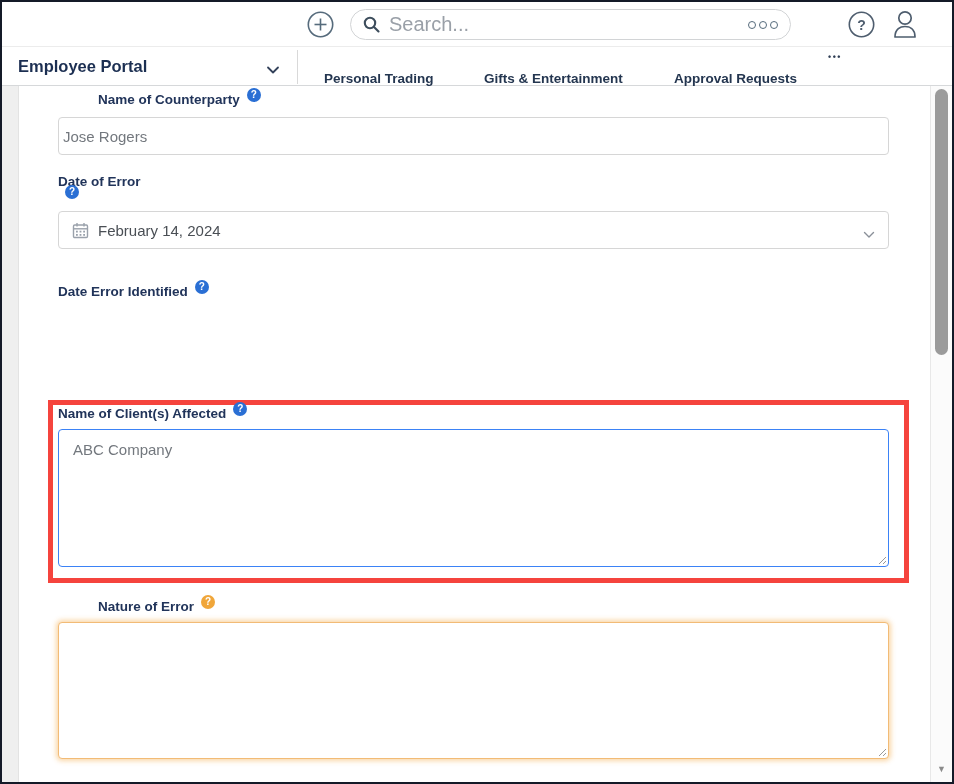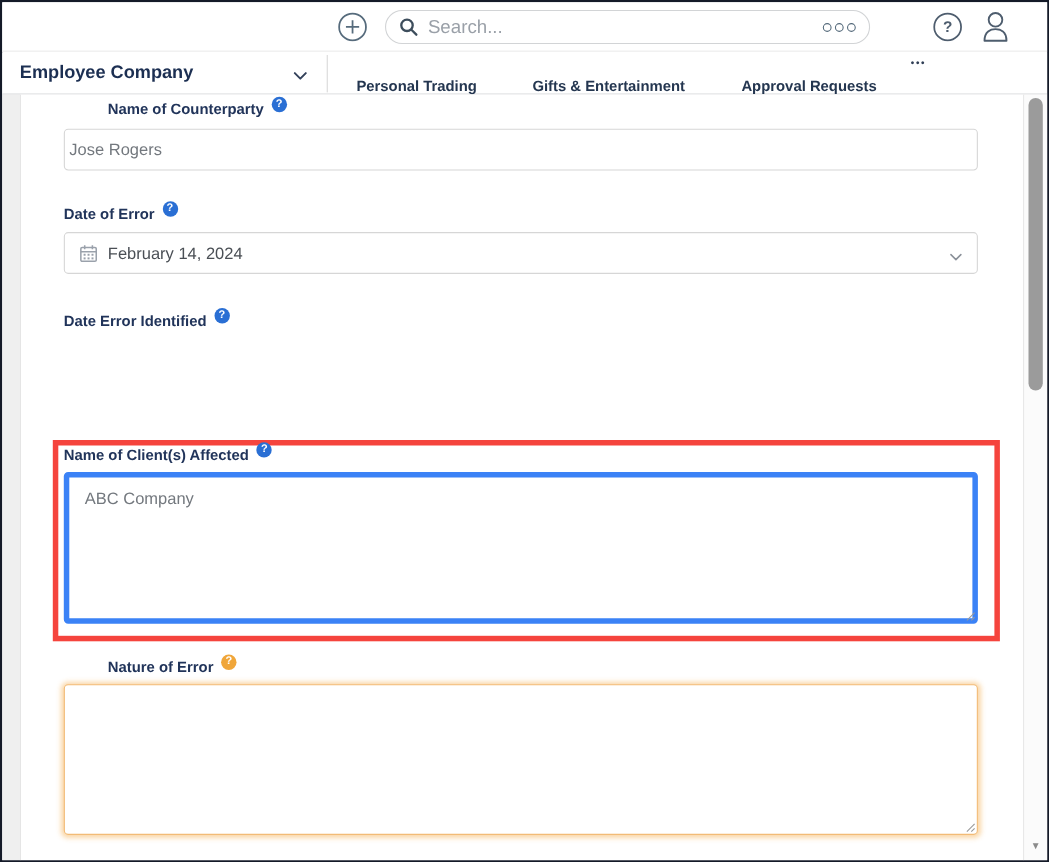--- a/index.html
+++ b/index.html
@@ -15,21 +15,21 @@
     position:absolute; left:0; top:0; width:950px; height:45px;
     background:#fff; border-bottom:1px solid #ececec;
   }
   .plus-btn { position:absolute; left:305px; top:9px; width:27px; height:27px; cursor:pointer; }
   .search-pill {
     position:absolute; left:348px; top:7px; width:441px; height:31px;
     border:1px solid #d2d4d6; border-radius:16px; background:#fff;
     display:flex; align-items:center; padding:0 12px;
   }
   .search-pill input {
-    flex:1; border:none; outline:none; font-size:17px; color:#5a6570;
+    flex:1; border:none; outline:none; font-size:20px; color:#5a6570;
     margin-left:9px; font-family:"Liberation Sans", sans-serif; background:transparent;
   }
   .search-pill input::placeholder { color:#9aa0a8; }
   .rings { display:flex; align-items:center; }
   .rings span {
     width:8px; height:8px; border:1.5px solid #566b7c; border-radius:50%;
     margin-left:3px; display:inline-block;
   }
   .help-btn { position:absolute; left:846px; top:9px; width:27px; height:27px; cursor:pointer; }
   .profile-btn { position:absolute; left:889px; top:7px; width:28px; height:31px; cursor:pointer; }
@@ -86,21 +86,21 @@
   .date-input {
     position:absolute; left:39px; width:831px; height:38px;
     border:1px solid #d6d6d6; border-radius:4px; background:#fff;
     display:flex; align-items:center; padding:12px 13px; cursor:pointer;
   }
   .date-input .date-text { font-size:15px; color:#4a4f55; margin-left:9px; }
   .date-input .dd-chevron { position:absolute; right:13px; top:13px; }
 
   .area-input {
     position:absolute; left:39px; width:831px;
-    border:5px solid #3b82f6; border-radius:4px; background:#fff;
+    border:1px solid #3b82f6; border-radius:4px; background:#fff;
     font-size:15px; color:#73787e; padding:11px 14px;
     font-family:"Liberation Sans", sans-serif; outline:none; resize:none; overflow:hidden;
   }
   .grip { position:absolute; pointer-events:none; }
 
   .area-orange {
     border:1px solid #f2bb76;
     box-shadow:0 0 5px 2px rgba(244,167,61,0.45);
   }
 
@@ -160,21 +160,21 @@
 
     <div class="profile-btn">
       <svg width="28" height="31" viewBox="0 0 28 31">
         <circle cx="14" cy="9" r="6.2" fill="none" stroke="#4e5d6e" stroke-width="1.7"></circle>
         <path d="M4 28 C4 19.5 9.5 17.5 14 17.5 C18.5 17.5 24 19.5 24 28 Z" fill="none" stroke="#4e5d6e" stroke-width="1.7" stroke-linejoin="round"></path>
       </svg>
     </div>
   </div>
 
   <div class="navbar">
-    <div class="app-title">Employee Company</div>
+    <div class="app-title">Employee Portal</div>
     <div class="title-chevron">
       <svg width="14" height="10" viewBox="0 0 14 10">
         <polyline points="2,2.5 7,7.5 12,2.5" fill="none" stroke="#33415a" stroke-width="1.8" stroke-linecap="round" stroke-linejoin="round"></polyline>
       </svg>
     </div>
     <div class="nav-divider"></div>
     <div class="nav-tab tab-1">Personal Trading</div>
     <div class="nav-tab tab-2">Gifts &amp; Entertainment</div>
     <div class="nav-tab tab-3">Approval Requests</div>
     <div class="nav-more">•••</div>
@@ -182,21 +182,21 @@
 
   <div class="content">
     <div class="panel">
 
       <div class="fld-label" style="top:6px;margin-left:40px;">
         <span>Name of Counterparty</span>
         <span class="help-dot">?</span>
       </div>
       <input class="txt-input" style="top: 31px;" type="text" value="Jose Rogers">
 
-      <div class="fld-label" style="top:101px;">
+      <div class="fld-label" style="top:88px;flex-direction:column;">
         <span>Date of Error</span>
         <span class="help-dot">?</span>
       </div>
       <div class="date-input" style="top:125px;">
         <svg width="17" height="17" viewBox="0 0 17 17">
           <rect x="1.5" y="3" width="14" height="12.5" rx="1.2" fill="none" stroke="#9aa1ab" stroke-width="1.4"></rect>
           <line x1="1.5" y1="6.8" x2="15.5" y2="6.8" stroke="#9aa1ab" stroke-width="1.4"></line>
           <line x1="5" y1="1" x2="5" y2="4.5" stroke="#9aa1ab" stroke-width="1.4"></line>
           <line x1="12" y1="1" x2="12" y2="4.5" stroke="#9aa1ab" stroke-width="1.4"></line>
           <g fill="#9aa1ab">

